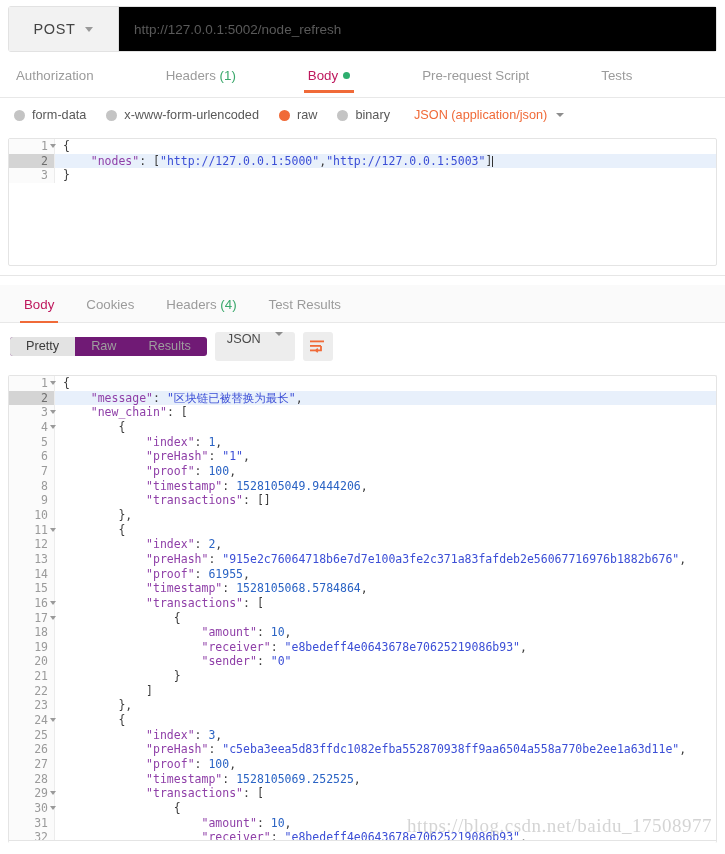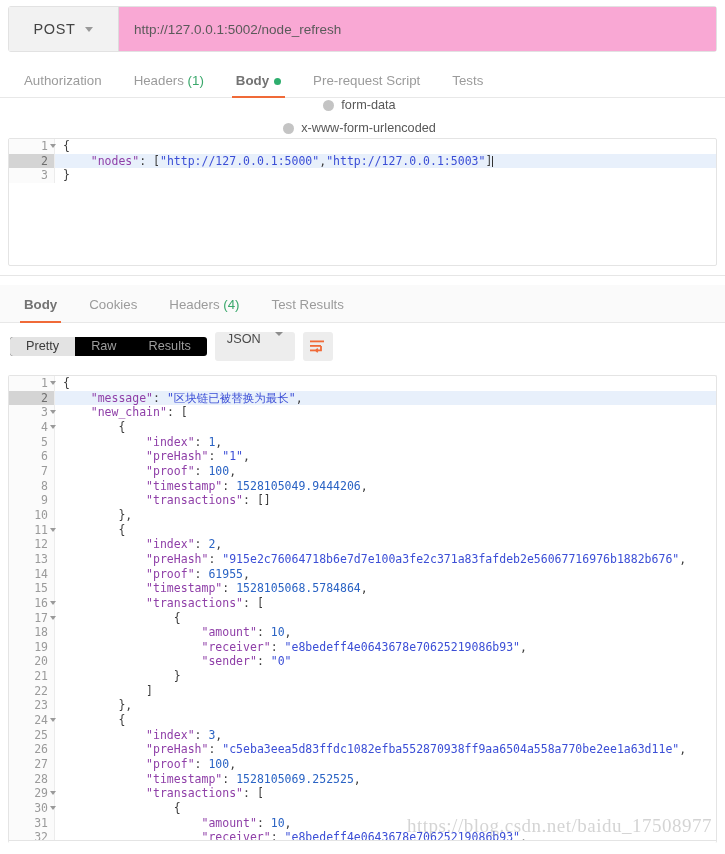--- a/index.html
+++ b/index.html
@@ -43,41 +43,42 @@
     border-top: 5px solid #9a9a9a;
     display: inline-block;
   }
   .url-box {
     flex: 1;
     display: flex;
     align-items: center;
     padding-left: 15px;
     font-size: 13.5px;
     color: #5a5a5a;
-    background: #f9a8d4;
+    background: #000000;
   }
 
   
   .req-tabs {
     display: flex;
-    align-items: flex-end;
+    align-items: center;
     height: 36px;
     margin: 10px 0 0 0;
-    padding-left: 8px;
+    padding-left: 0;
     border-bottom: 1px solid #e8e8e8;
+    gap: 40px;
   }
   .tab {
     position: relative;
     padding: 0 16px 9px 16px;
     font-size: 13.3px;
     color: #9b9b9b;
     cursor: pointer;
     white-space: nowrap;
   }
-  .tab.active { color: #737373; font-weight: bold; }
+  .tab.active { color: #be185d; }
   .tab.active::after {
     content: "";
     position: absolute;
     left: 12px; right: 12px; bottom: -1px;
     height: 2.5px;
     background: #f06a38;
   }
   .tab .count { color: #3aa86b; }
   .dot-green {
     display: inline-block;
@@ -87,22 +88,21 @@
     margin-left: 5px;
     vertical-align: middle;
   }
 
   
   .bodytype-row {
     display: flex;
     align-items: center;
     height: 34px;
     padding-left: 14px;
-    gap: 9px;
-    flex-direction: column;
+    gap: 0;
   }
   .radio-item {
     display: flex;
     align-items: center;
     gap: 7px;
     margin-right: 20px;
     font-size: 12.7px;
     color: #585858;
     cursor: pointer;
     white-space: nowrap;
@@ -216,21 +216,21 @@
 
   .resp-toolbar {
     display: flex;
     align-items: center;
     height: 46px;
     padding-left: 10px;
     gap: 8px;
   }
   .seg {
     display: flex;
-    background: #000000;
+    background: #701a75;
     border-radius: 3px;
     overflow: hidden;
     height: 19px;
   }
   .seg .sgi {
     display: flex;
     align-items: center;
     padding: 0 16px;
     font-size: 12.7px;
     color: #9e9e9e;

